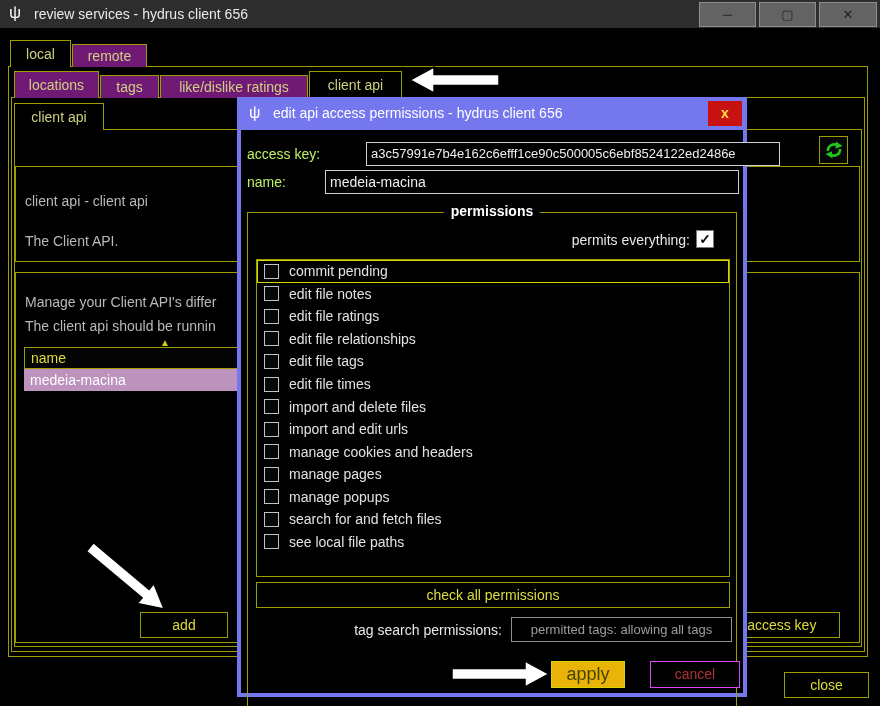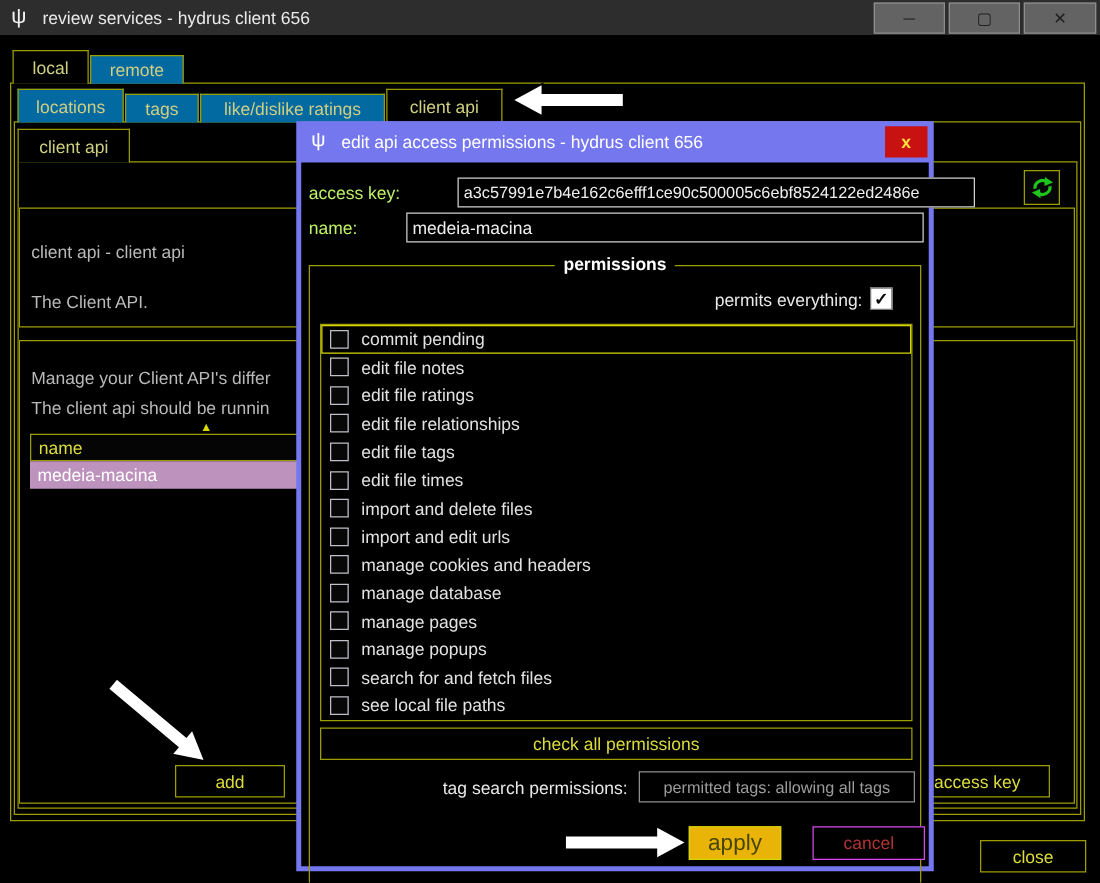--- a/index.html
+++ b/index.html
@@ -25,21 +25,21 @@
     color:#1f1f1f;text-align:center;line-height:23px;font-size:13px;cursor:default;}
   #btn-min{left:699px;width:57px;}
   #btn-max{left:759px;width:57px;}
   #btn-close{left:819px;width:58px;}
   
   .pane{position:absolute;border:1px solid var(--yb);background:transparent;}
   #pane1{left:8px;top:66px;width:860px;height:591px;}
   #pane2{left:11px;top:97px;width:854px;height:555px;}
   #pane3{left:14px;top:129px;width:848px;height:518px;}
   
-  .tab{position:absolute;border:1px solid var(--yb);border-bottom:none;background:#0369a1;
+  .tab{position:absolute;border:1px solid var(--yb);border-bottom:none;background:#701a75;
     color:var(--tabtext);text-align:center;font-size:14px;white-space:nowrap;cursor:default;}
   .tab.sel{background:#000;z-index:2;}
   #tab-local{left:10px;top:40px;width:61px;height:27px;line-height:26px;}
   #tab-remote{left:72px;top:44px;width:75px;height:23px;line-height:22px;}
   #tab-locations{left:14px;top:71px;width:85px;height:27px;line-height:26px;}
   #tab-tags{left:100px;top:75px;width:59px;height:23px;line-height:22px;}
   #tab-ldr{left:160px;top:75px;width:148px;height:23px;line-height:22px;}
   #tab-clientapi2{left:309px;top:71px;width:93px;height:27px;line-height:26px;}
   #tab-clientapi3{left:14px;top:103px;width:90px;height:27px;line-height:26px;}
   
@@ -211,24 +211,20 @@
   <div class="perm-item">
     <span class="cb"></span>
     <span class="perm-label">import and edit urls</span>
   </div>
 
   <div class="perm-item">
     <span class="cb"></span>
     <span class="perm-label">manage cookies and headers</span>
   </div>
 
-  <div class="perm-item">
-    <span class="cb"></span>
-    <span class="perm-label">manage database</span>
-  </div>
 
   <div class="perm-item">
     <span class="cb"></span>
     <span class="perm-label">manage pages</span>
   </div>
 
   <div class="perm-item">
     <span class="cb"></span>
     <span class="perm-label">manage popups</span>
   </div>

